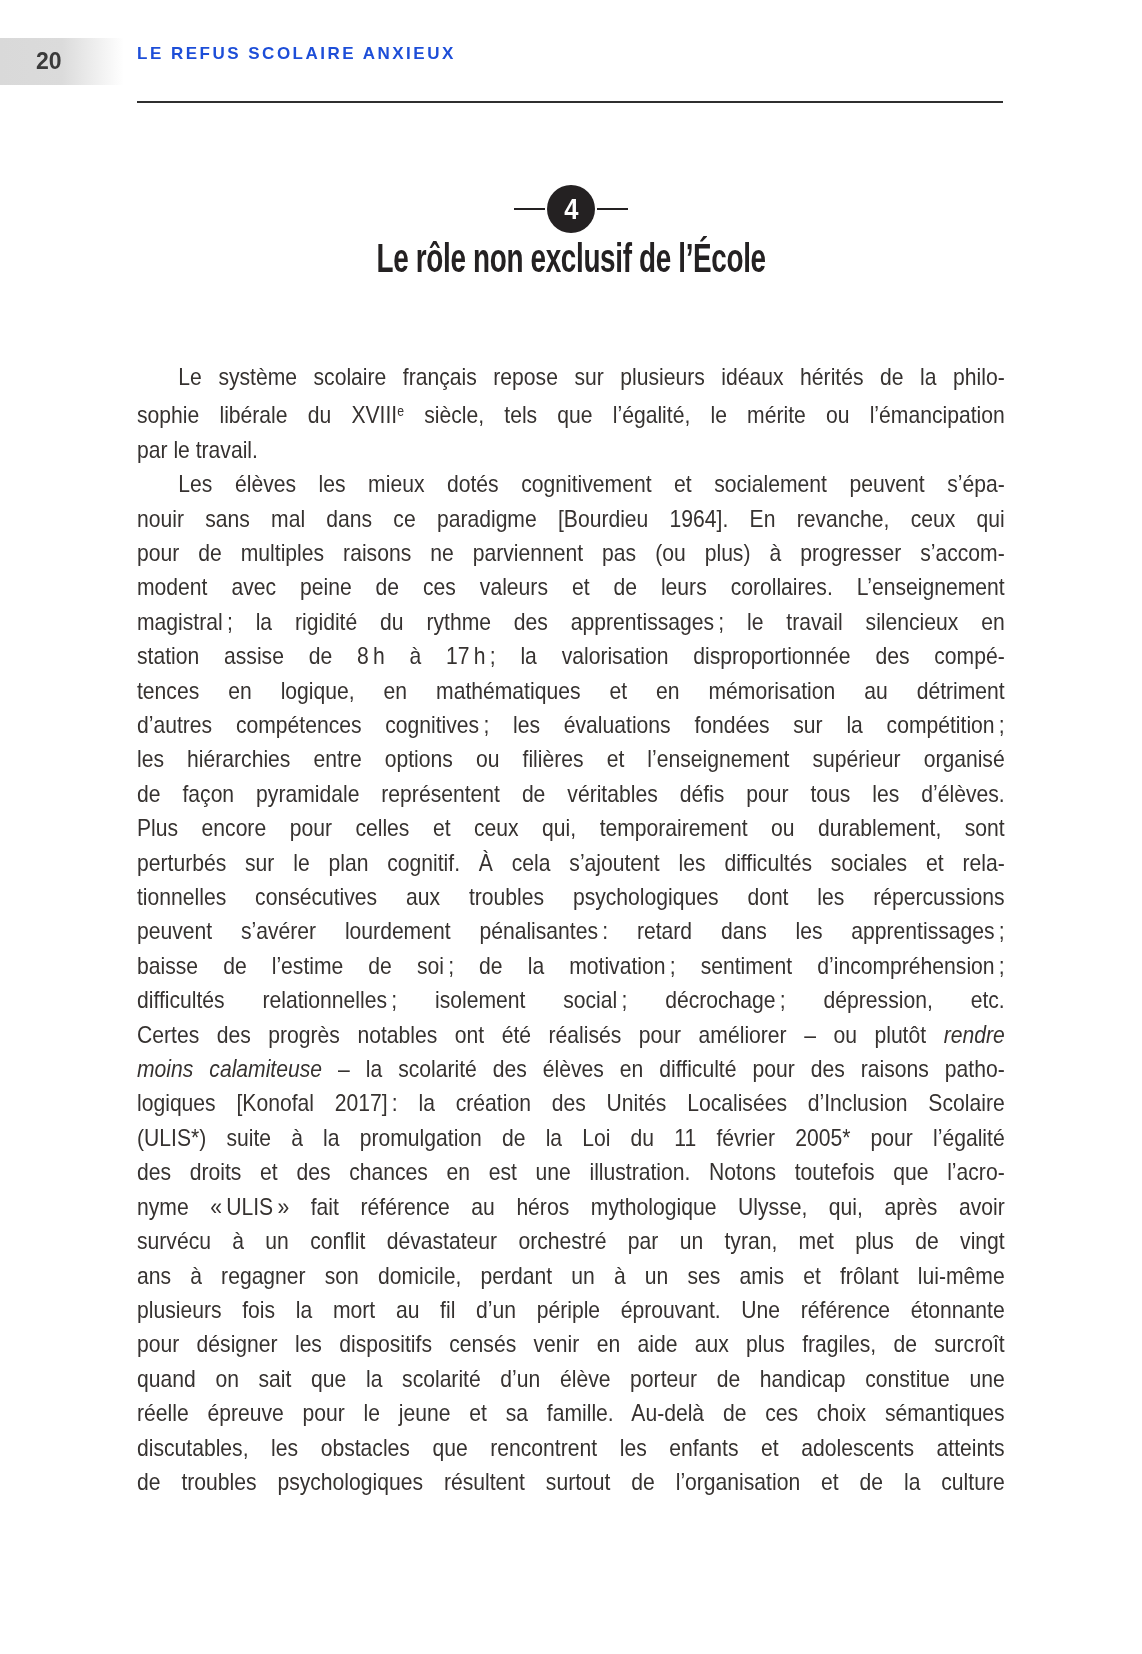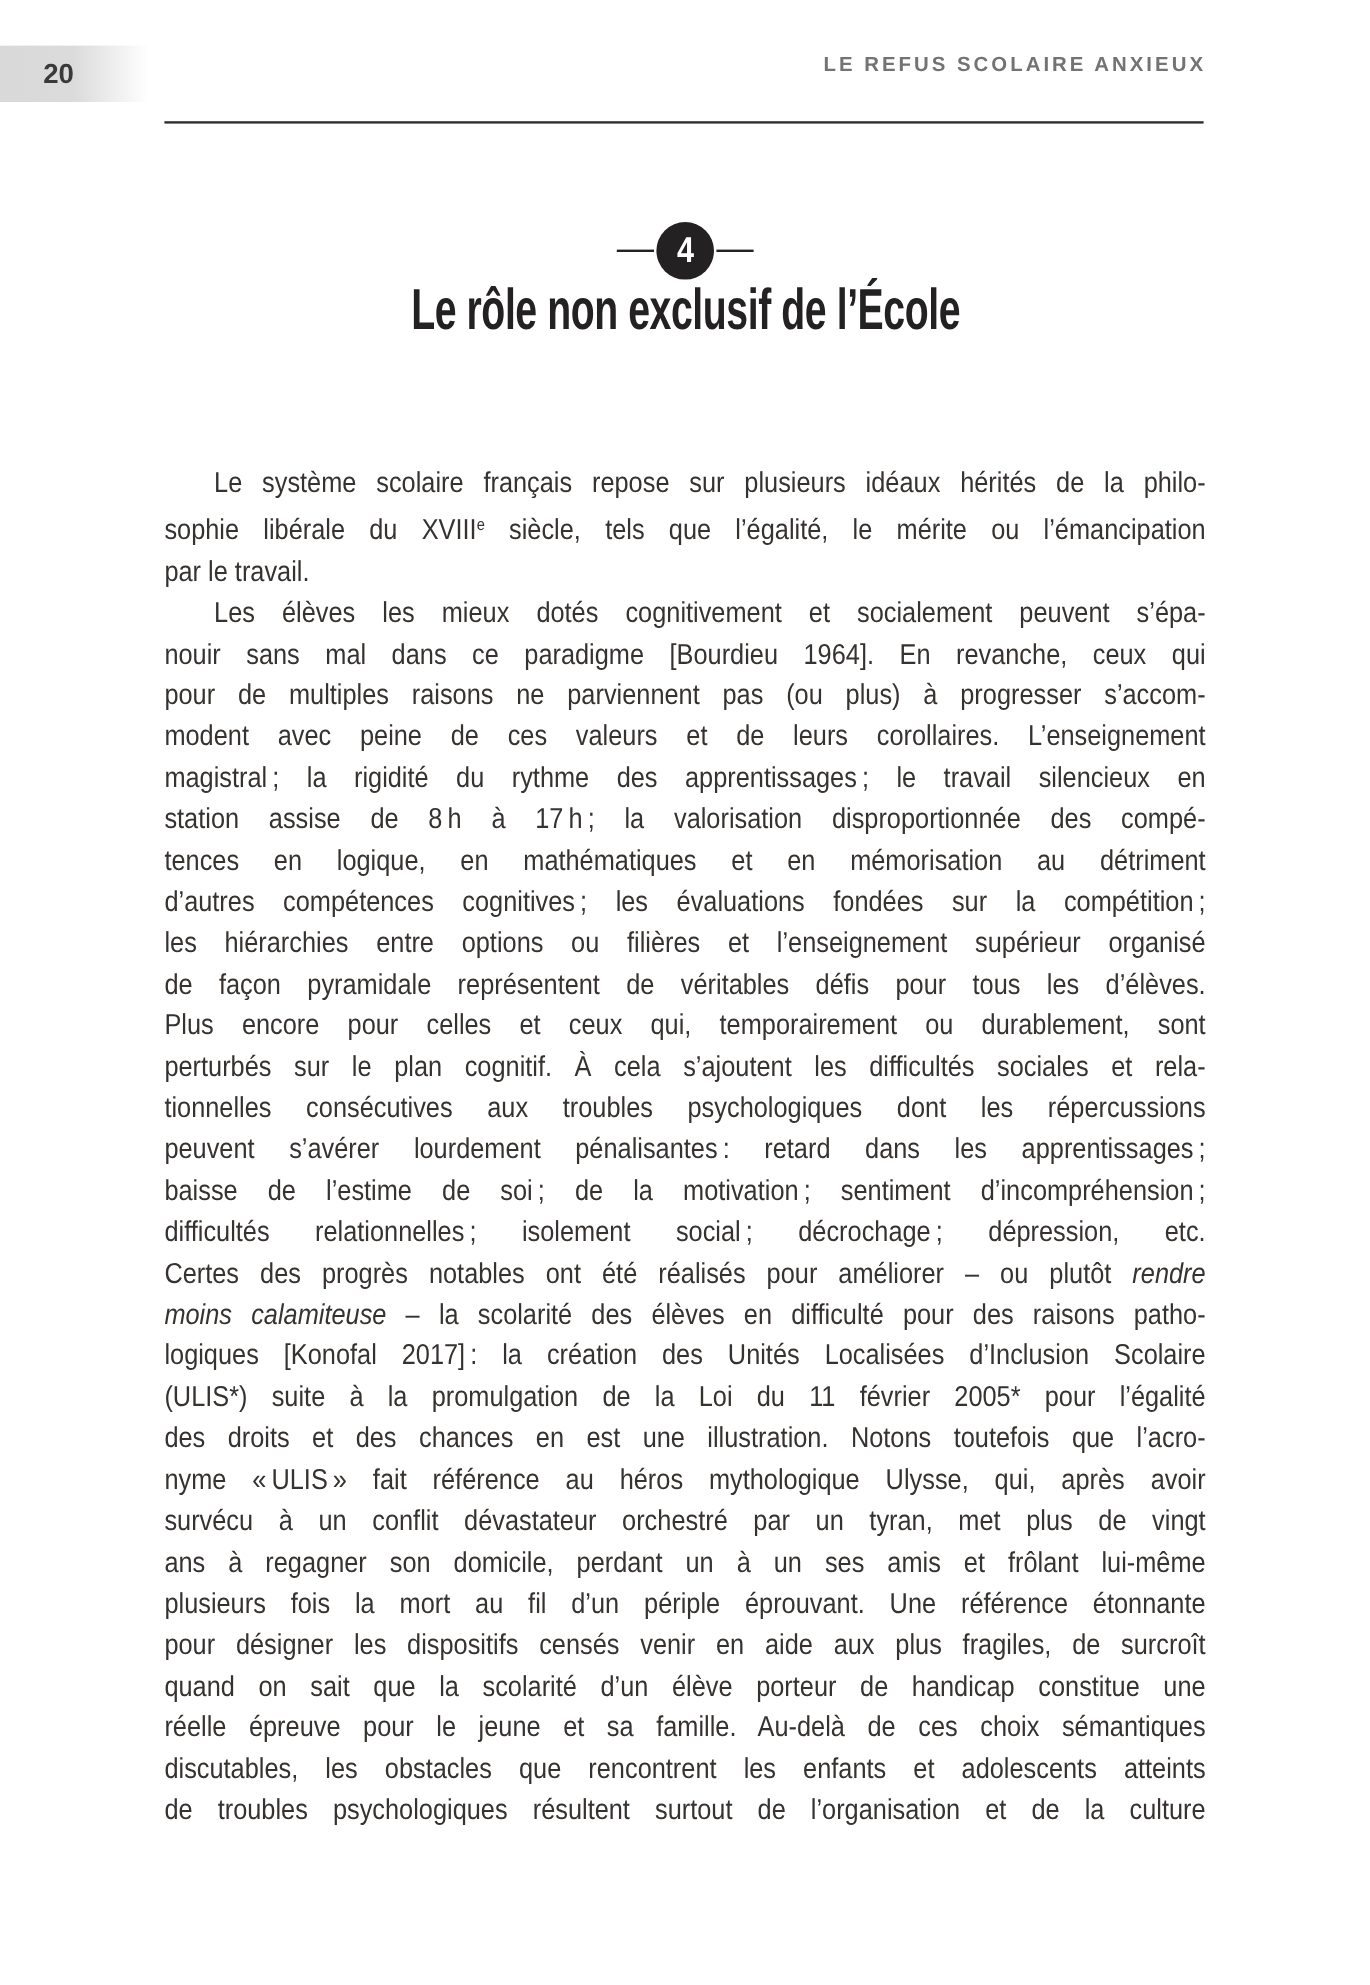--- a/index.html
+++ b/index.html
@@ -28,25 +28,25 @@
     font-weight: bold;
     font-size: 23px;
     color: #3a3a3a;
   }
 
   
   .running-head {
     position: absolute;
     left: 137px; top: 44px;
     width: 868px;
-    text-align: right;
+    text-align: left;
     font-weight: bold;
     font-size: 17px;
     letter-spacing: 2.5px;
-    color: #737373;
+    color: #1d4ed8;
   }
   .header-rule {
     position: absolute;
     left: 137px; top: 101px;
     width: 866px; height: 2px;
     background: #2f2f2f;
   }
 
   
   .badge-row {
@@ -73,36 +73,36 @@
     transform: scaleX(0.85);
   }
 
   
   .chapter-title {
     position: absolute;
     left: 137px; top: 230px;
     width: 868px;
     text-align: center;
     font-weight: bold;
-    font-size: 48px;
+    font-size: 41px;
     line-height: 57px;
     color: #242122;
   }
   .cond {
     display: inline-block;
     transform: scaleX(0.68);
     transform-origin: 50% 50%;
     white-space: nowrap;
     letter-spacing: -0.5px;
   }
 
   
   .body-text {
     position: absolute;
-    left: 137px; top: 386px;
+    left: 137px; top: 360px;
     width: 868px;
   }
   .line {
     width: 986px;
     transform: scaleX(0.88);
     transform-origin: 0 50%;
     font-size: 24px;
     line-height: 34.4px;
     text-align: justify;
     text-align-last: justify;

